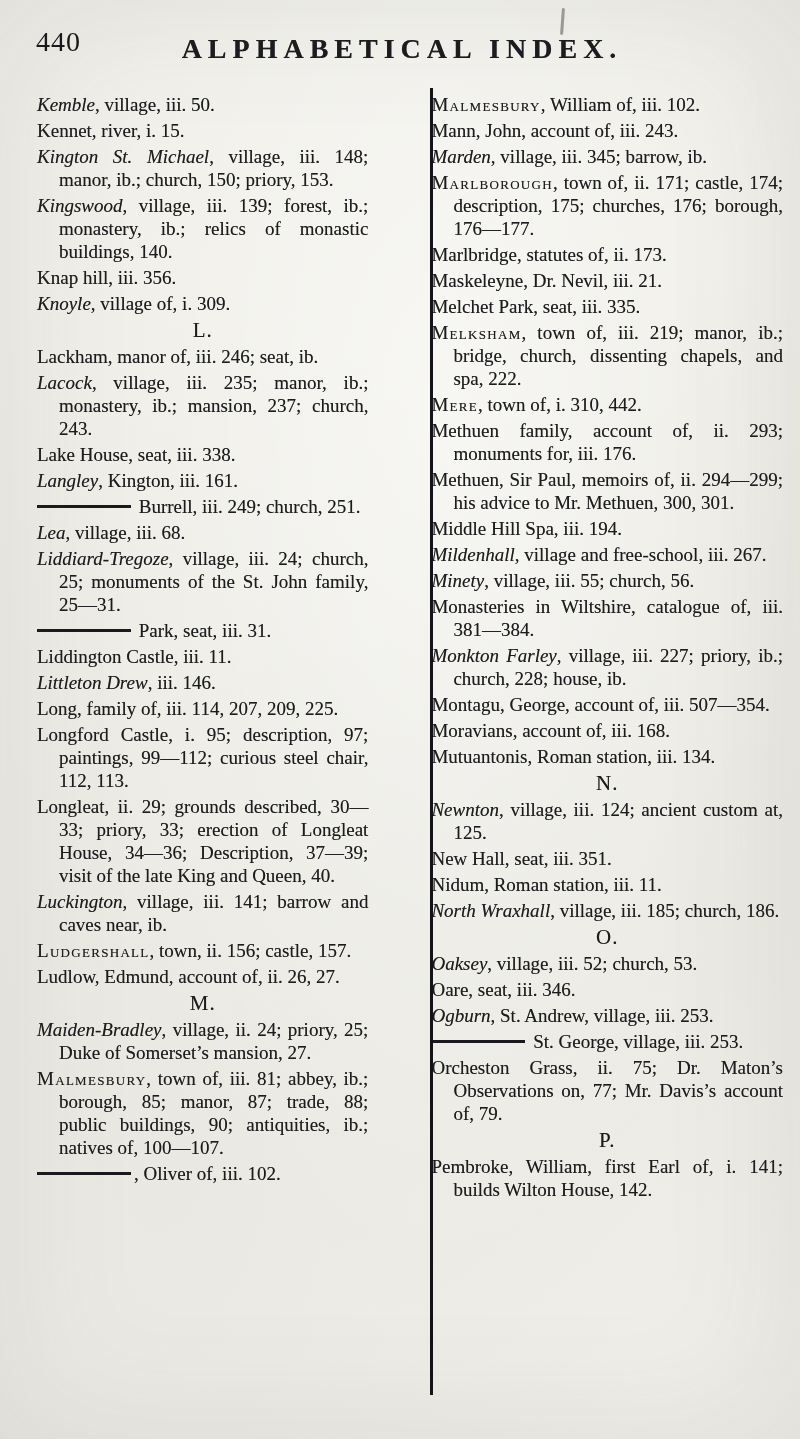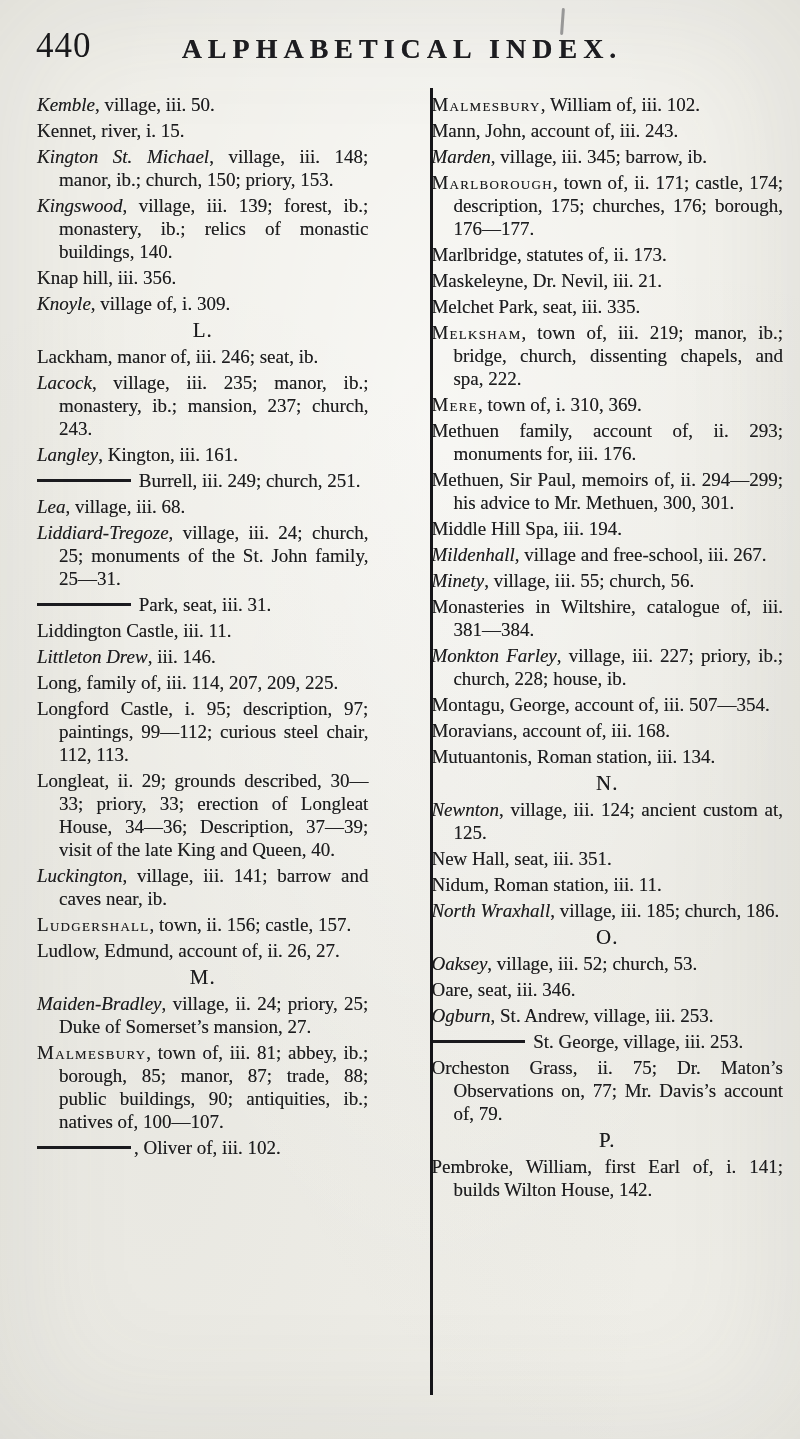--- a/index.html
+++ b/index.html
@@ -19,21 +19,21 @@
     content:"";position:absolute;inset:0;pointer-events:none;
     box-shadow:inset 0 0 140px rgba(90,90,80,0.12);
   }
   .ink-mark{
     position:absolute;left:561px;top:8px;width:3px;height:27px;
     background:rgba(50,50,55,0.45);transform:rotate(4deg);border-radius:2px;
   }
   .header{position:absolute;top:26px;left:34px;right:30px;height:60px;}
   .page-number{
     position:absolute;left:2px;top:0;
-    font-size:35px;letter-spacing:1px;color:#17171a;
+    font-size:28px;letter-spacing:1px;color:#17171a;
   }
   .page-title{
     text-align:center;padding-top:7px;
     font-size:28px;font-weight:bold;letter-spacing:6px;
     color:#1b1b1f;
     text-shadow:0 0 0.5px rgba(20,20,20,0.55);
   }
   .columns{
     position:absolute;top:90px;left:34px;width:752px;
     display:flex;align-items:flex-start;
@@ -83,20 +83,21 @@
     <div class="col col-left" id="col-left">
         <p class="entry"><span class="it">Kemble</span><span class="ro">, village, iii. 50.</span></p>
         <p class="entry"><span class="ro">Kennet, river, i. 15.</span></p>
         <p class="entry"><span class="it">Kington St. Michael</span><span class="ro">, village, iii. 148; manor, ib.; church, 150; priory, 153.</span></p>
         <p class="entry"><span class="it">Kingswood</span><span class="ro">, village, iii. 139; forest, ib.; monastery, ib.; relics of monastic buildings, 140.</span></p>
         <p class="entry"><span class="ro">Knap hill, iii. 356.</span></p>
         <p class="entry"><span class="it">Knoyle</span><span class="ro">, village of, i. 309.</span></p>
         <div class="section">L.</div>
         <p class="entry"><span class="ro">Lackham, manor of, iii. 246; seat, ib.</span></p>
         <p class="entry"><span class="it">Lacock</span><span class="ro">, village, iii. 235; manor, ib.; monastery, ib.; mansion, 237; church, 243.</span></p>
+        <p class="entry"><span class="ro">Lake House, seat, iii. 338.</span></p>
         <p class="entry"><span class="it">Langley</span><span class="ro">, Kington, iii. 161.</span></p>
         <p class="entry"><span class="da" aria-label="———"></span><span class="ro"> Burrell, iii. 249; church, 251.</span></p>
         <p class="entry"><span class="it">Lea</span><span class="ro">, village, iii. 68.</span></p>
         <p class="entry"><span class="it">Liddiard-Tregoze</span><span class="ro">, village, iii. 24; church, 25; monuments of the St. John family, 25—31.</span></p>
         <p class="entry"><span class="da" aria-label="———"></span><span class="ro"> Park, seat, iii. 31.</span></p>
         <p class="entry"><span class="ro">Liddington Castle, iii. 11.</span></p>
         <p class="entry"><span class="it">Littleton Drew</span><span class="ro">, iii. 146.</span></p>
         <p class="entry"><span class="ro">Long, family of, iii. 114, 207, 209, 225.</span></p>
         <p class="entry"><span class="ro">Longford Castle, i. 95; description, 97; paintings, 99—112; curious steel chair, 112, 113.</span></p>
         <p class="entry"><span class="ro">Longleat, ii. 29; grounds described, 30—33; priory, 33; erection of Longleat House, 34—36; Description, 37—39; visit of the late King and Queen, 40.</span></p>
@@ -111,21 +112,21 @@
     <div class="col-gap"></div>
     <div class="col col-right" id="col-right">
         <p class="entry"><span class="sc">Malmesbury</span><span class="ro">, William of, iii. 102.</span></p>
         <p class="entry"><span class="ro">Mann, John, account of, iii. 243.</span></p>
         <p class="entry"><span class="it">Marden</span><span class="ro">, village, iii. 345; barrow, ib.</span></p>
         <p class="entry"><span class="sc">Marlborough</span><span class="ro">, town of, ii. 171; castle, 174; description, 175; churches, 176; borough, 176—177.</span></p>
         <p class="entry"><span class="ro">Marlbridge, statutes of, ii. 173.</span></p>
         <p class="entry"><span class="ro">Maskeleyne, Dr. Nevil, iii. 21.</span></p>
         <p class="entry"><span class="ro">Melchet Park, seat, iii. 335.</span></p>
         <p class="entry"><span class="sc">Melksham</span><span class="ro">, town of, iii. 219; manor, ib.; bridge, church, dissenting chapels, and spa, 222.</span></p>
-        <p class="entry"><span class="sc">Mere</span><span class="ro">, town of, i. 310, 369.</span></p>
+        <p class="entry"><span class="sc">Mere</span><span class="ro">, town of, i. 310, 442.</span></p>
         <p class="entry"><span class="ro">Methuen family, account of, ii. 293; monuments for, iii. 176.</span></p>
         <p class="entry"><span class="ro">Methuen, Sir Paul, memoirs of, ii. 294—299; his advice to Mr. Methuen, 300, 301.</span></p>
         <p class="entry"><span class="ro">Middle Hill Spa, iii. 194.</span></p>
         <p class="entry"><span class="it">Mildenhall</span><span class="ro">, village and free-school, iii. 267.</span></p>
         <p class="entry"><span class="it">Minety</span><span class="ro">, village, iii. 55; church, 56.</span></p>
         <p class="entry"><span class="ro">Monasteries in Wiltshire, catalogue of, iii. 381—384.</span></p>
         <p class="entry"><span class="it">Monkton Farley</span><span class="ro">, village, iii. 227; priory, ib.; church, 228; house, ib.</span></p>
         <p class="entry"><span class="ro">Montagu, George, account of, iii. 507—354.</span></p>
         <p class="entry"><span class="ro">Moravians, account of, iii. 168.</span></p>
         <p class="entry"><span class="ro">Mutuantonis, Roman station, iii. 134.</span></p>

